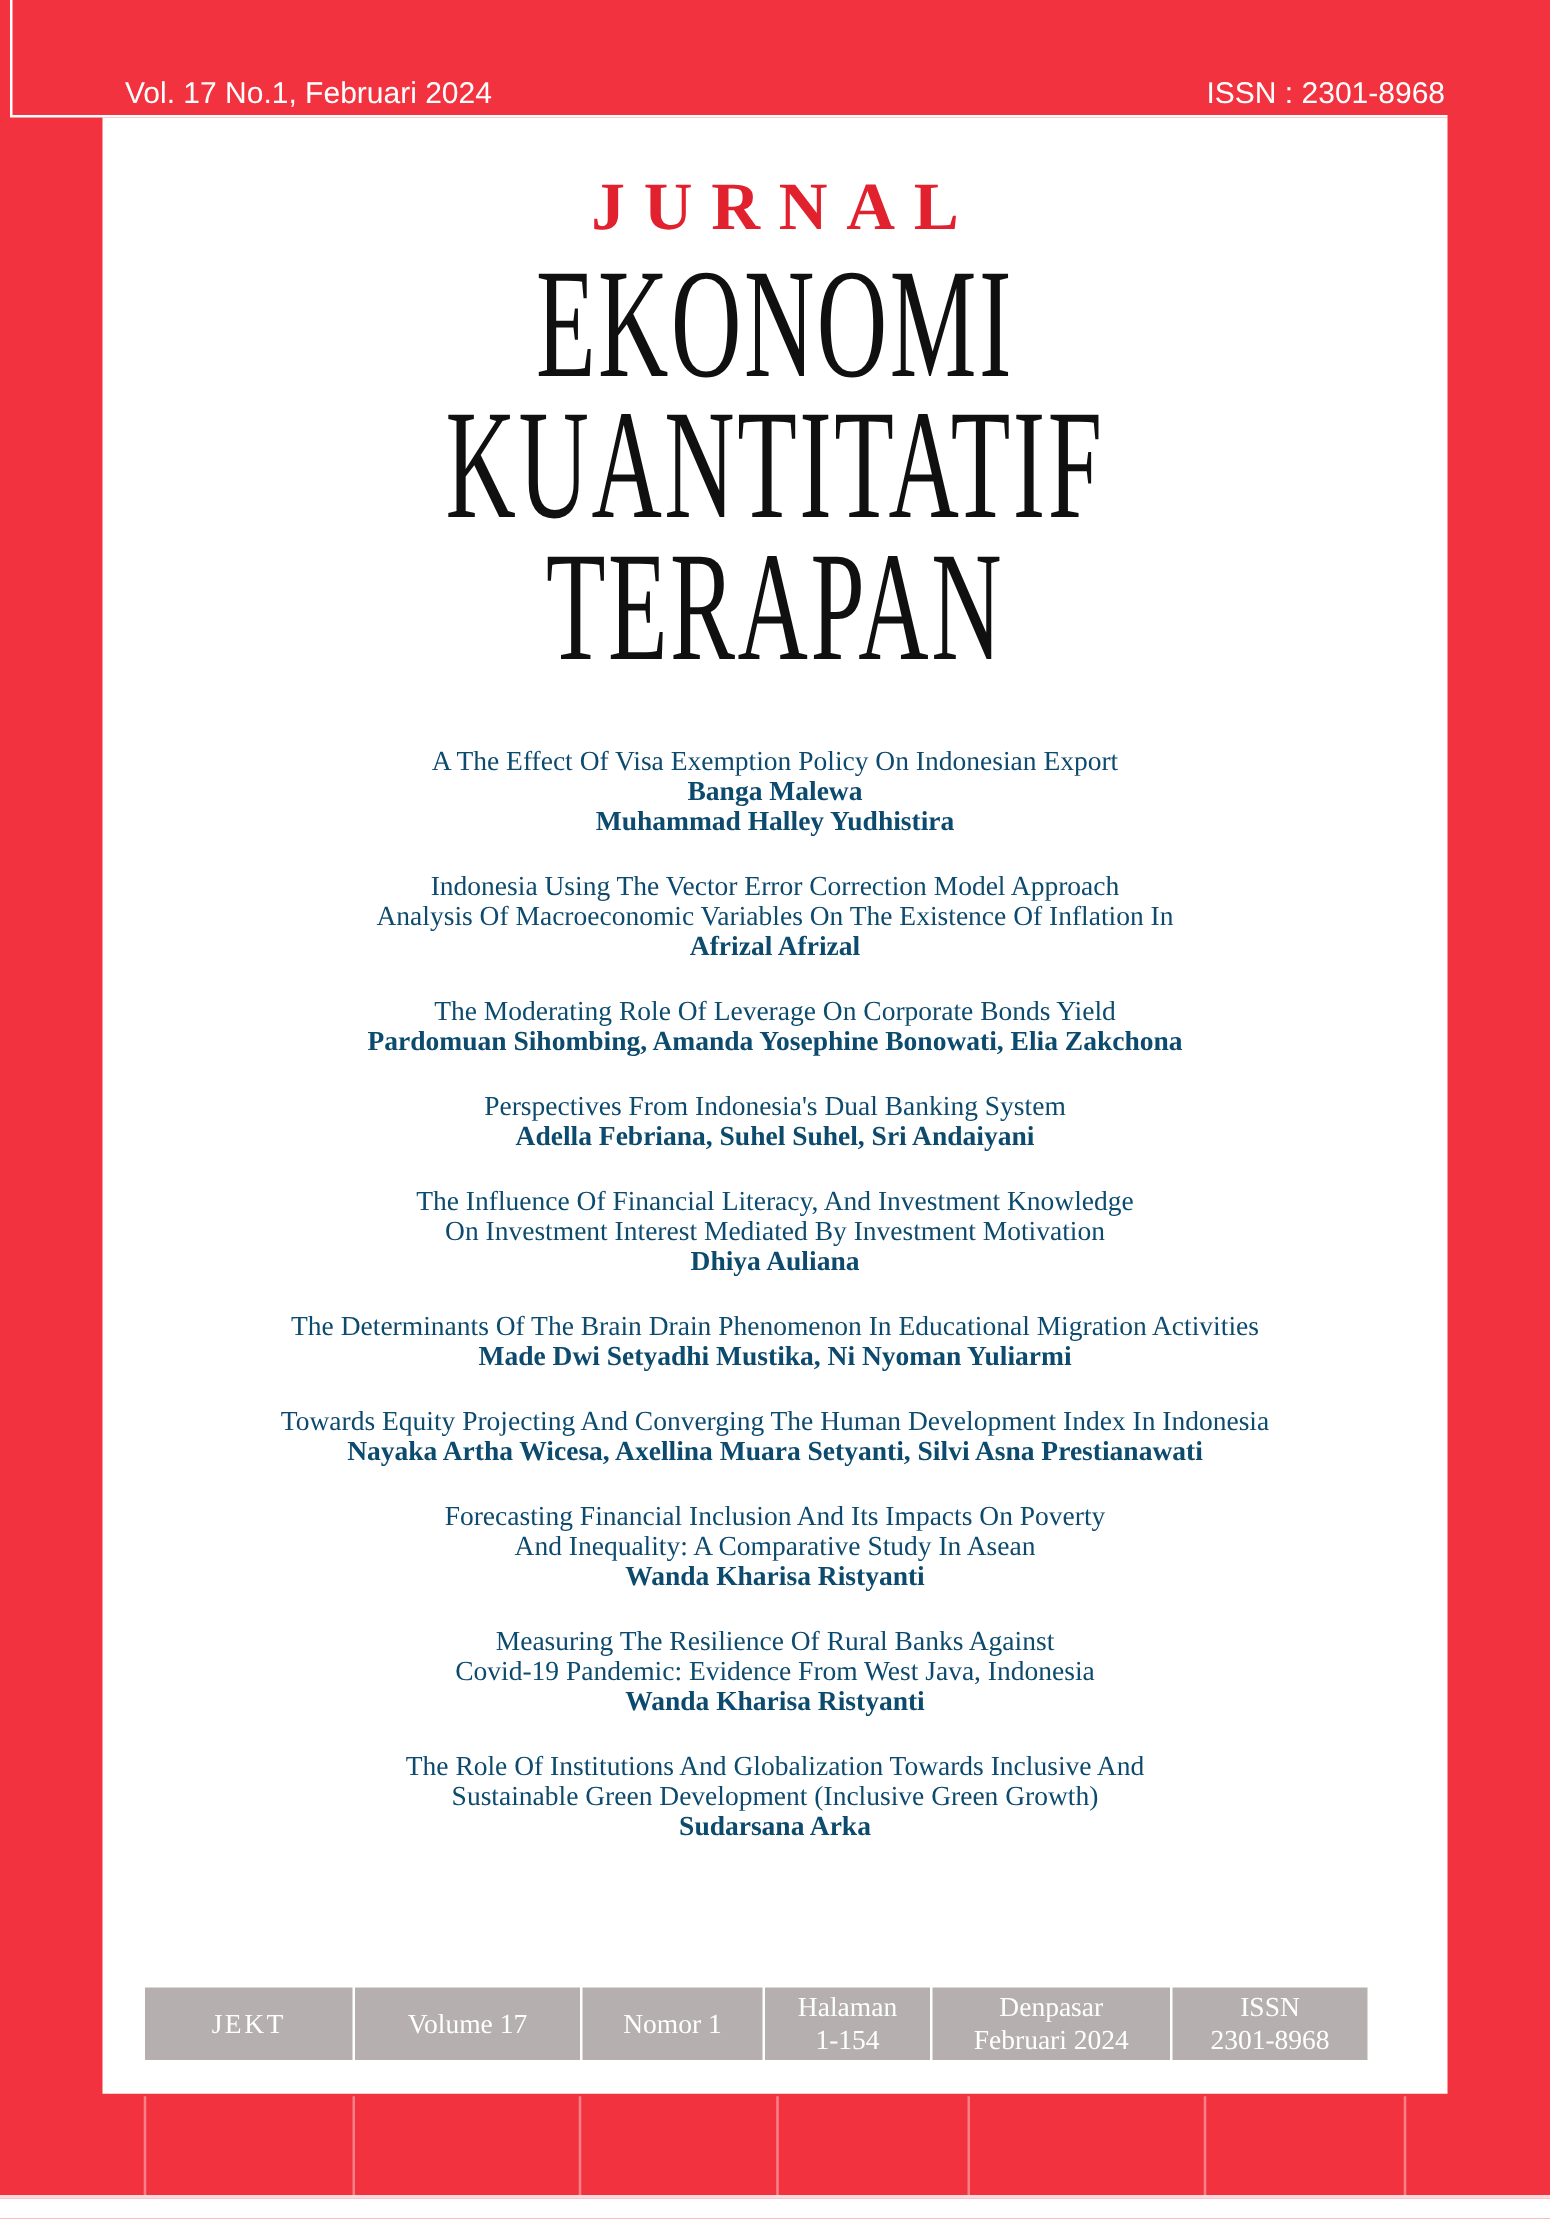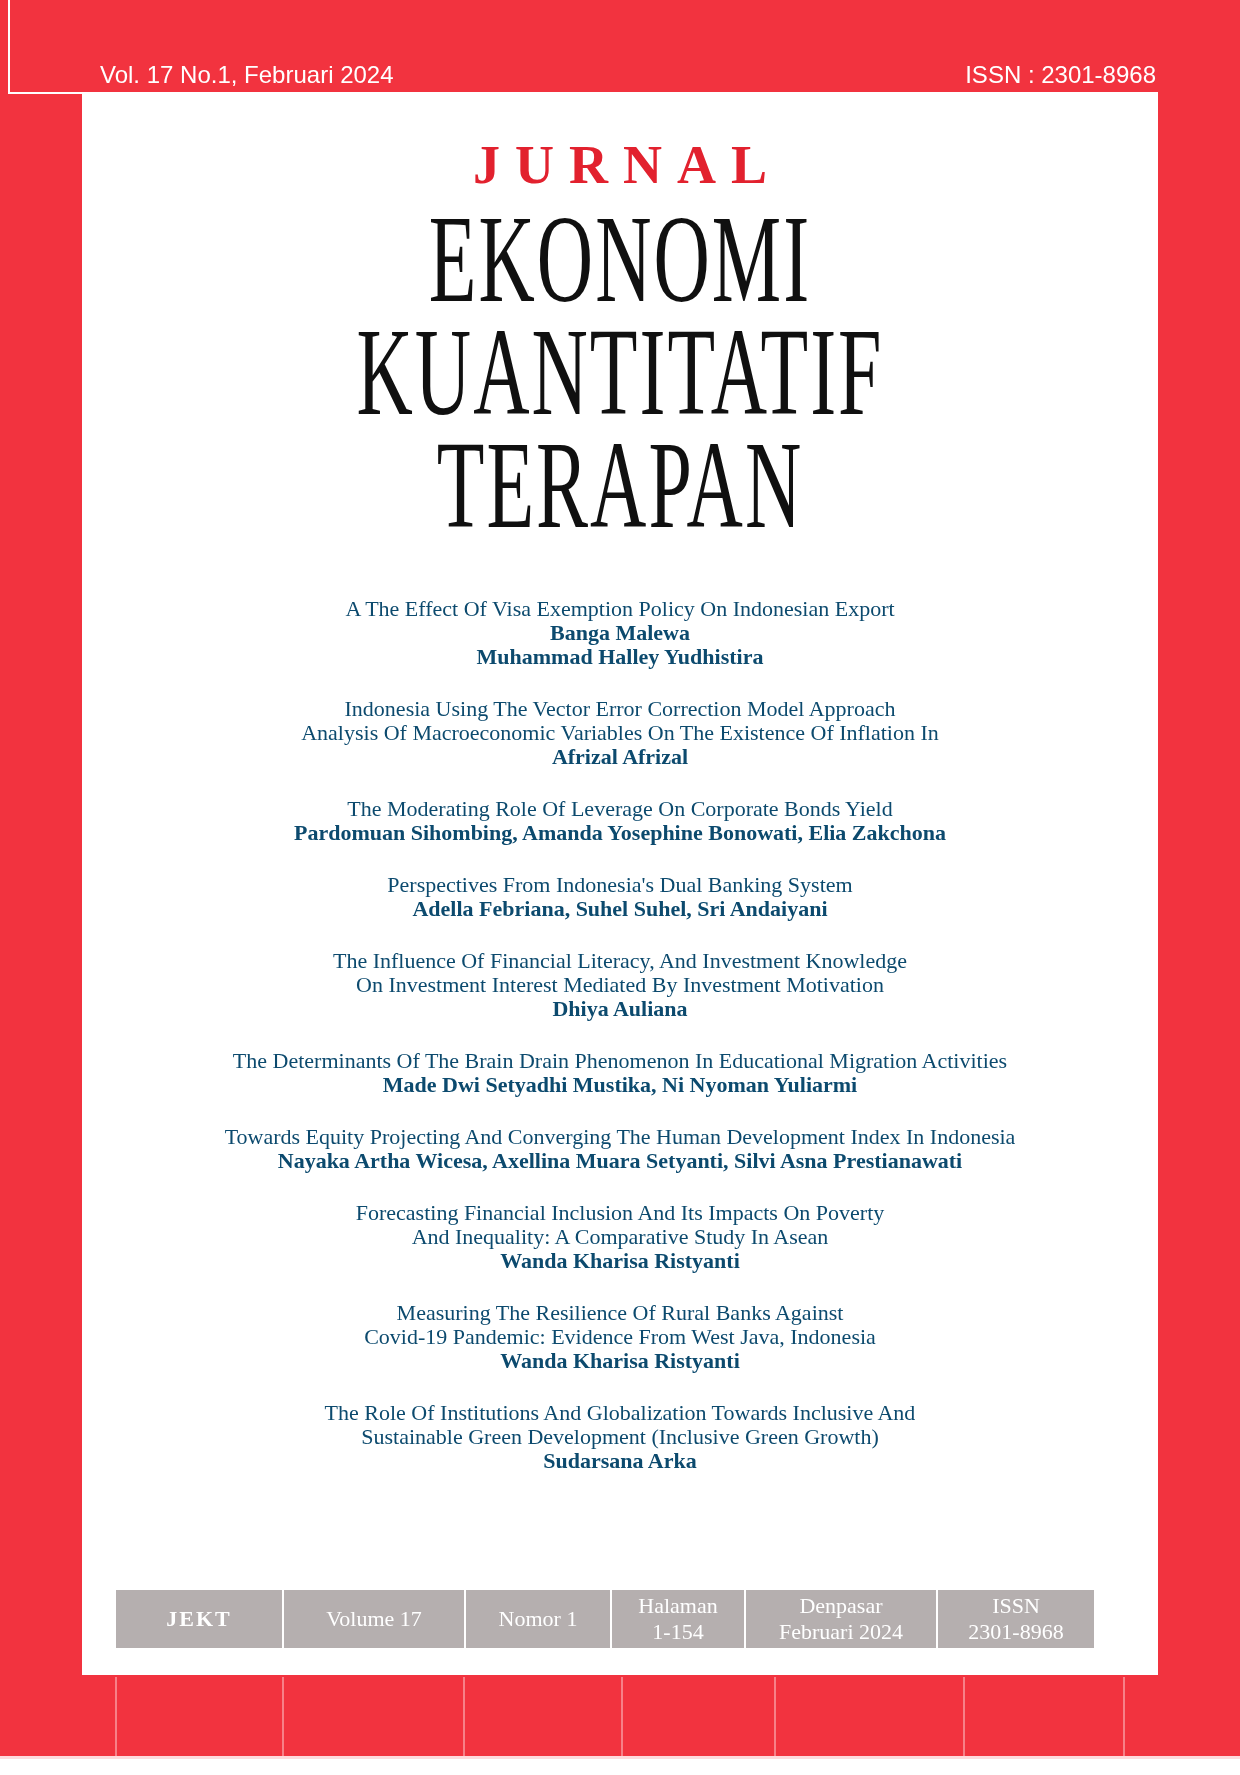--- a/index.html
+++ b/index.html
@@ -47,21 +47,21 @@
   .footer-table{
     position:absolute;left:34px;top:1496px;width:1008px;height:58px;
     display:flex;gap:2px;
   }
   .cell{
     background:var(--gray,#B5AFAF);color:#ffffff;
     display:flex;flex-direction:column;justify-content:center;align-items:center;
     font-family:"Liberation Serif",serif;font-size:22px;line-height:26px;
     flex:0 0 auto;
   }
-  .cell.bold{font-weight:700;letter-spacing:2px;}
+  .cell.bold{font-weight:400;letter-spacing:2px;}
   .guide{position:absolute;top:1677px;width:2px;height:79px;background:rgba(255,255,255,.38);}
   .bottom-rule{position:absolute;left:0;top:1756px;width:1240px;height:3px;background:rgba(255,236,238,.9);}
   .bottom-strip{position:absolute;left:0;top:1759px;width:1240px;height:16px;background:#ffffff;}
 </style>
 </head>
 <body>
 
 <div class="band-text vol">Vol. 17 No.1, Februari 2024</div>
 <div class="band-text issn">ISSN : 2301-8968</div>
 

